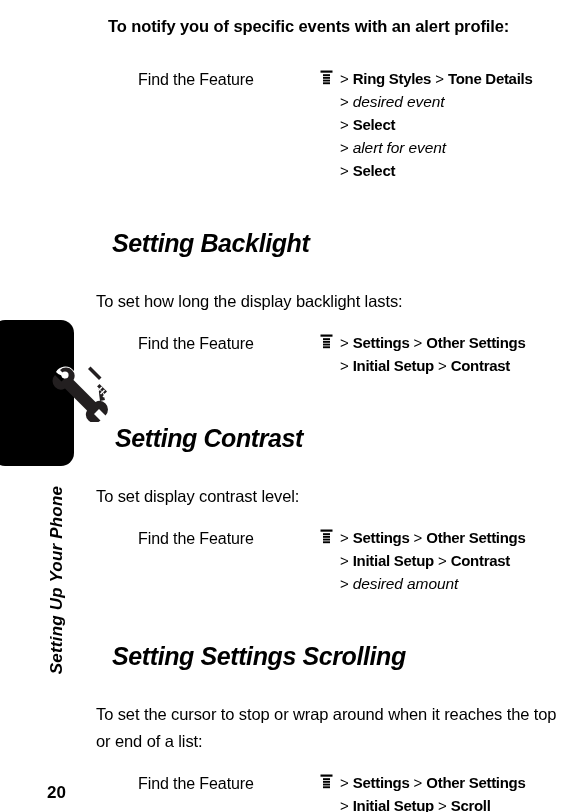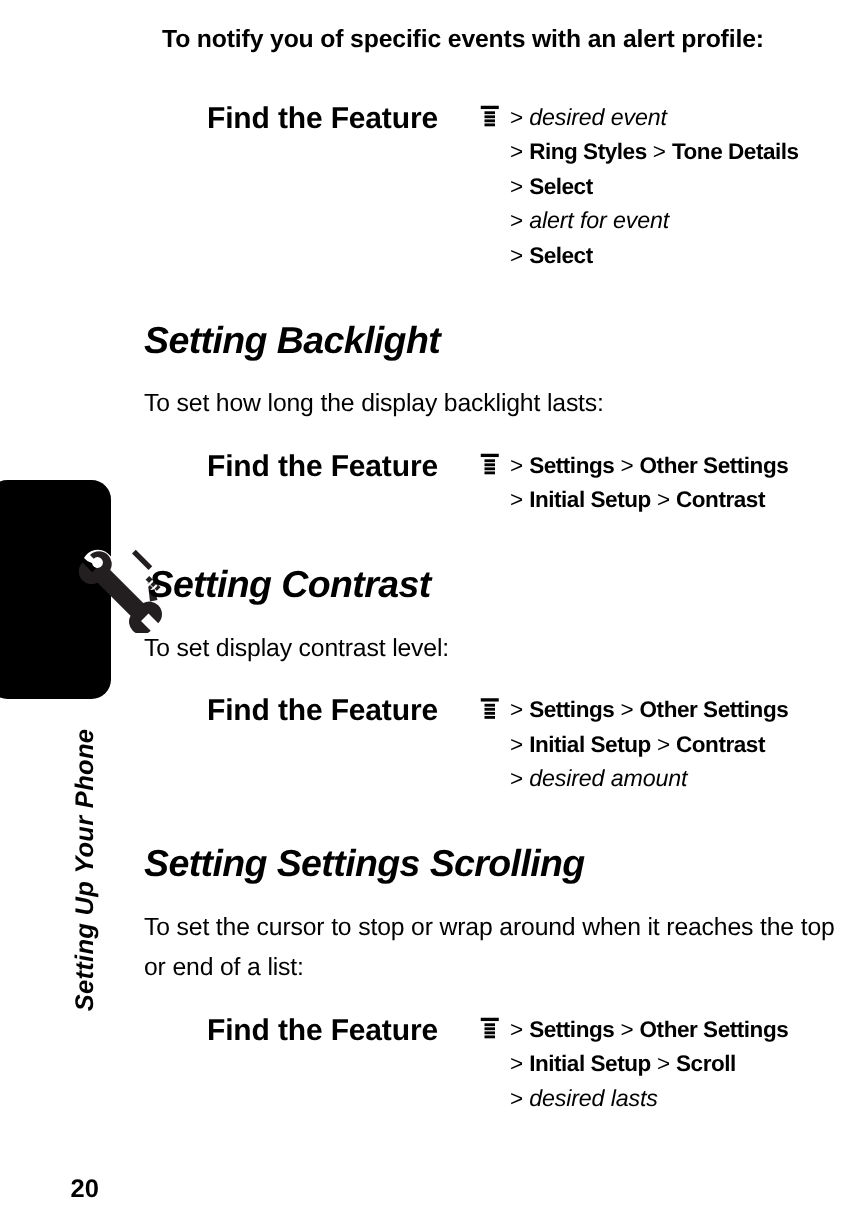--- a/index.html
+++ b/index.html
@@ -70,21 +70,21 @@
     line-height: 22px;
     margin: 12px;
     padding-top: 3px;
     letter-spacing: -0.1px;
   }
 
   .section-heading {
     font-size: 25px;
     font-weight: bold;
     font-style: italic;
-    margin: 0;
+    margin: 16px;
     letter-spacing: -0.4px;
     line-height: 30px;
   }
 
   .body-text {
     font-size: 16.5px;
     line-height: 27px;
     margin: 0;
     letter-spacing: -0.1px;
   }
@@ -93,22 +93,22 @@
   .feature-block {
     position: relative;
     display: flex;
     align-items: flex-start;
   }
   .feature-label {
     width: 222px;
     flex: 0 0 222px;
     padding-left: 42px;
     box-sizing: border-box;
-    font-size: 20px;
-    font-weight: bold;
+    font-size: 16px;
+    font-weight: normal;
     letter-spacing: -0.1px;
     line-height: 21px;
     padding-top: 2px;
   }
   .feature-path {
     flex: 1 1 auto;
     position: relative;
     padding-left: 22px;
     box-sizing: border-box;
   }
@@ -198,22 +198,22 @@
       <span class="menu-icon">
         <svg viewBox="0 0 13 16" width="13" height="16" aria-hidden="true">
           <rect x="0.5" y="0.5" width="12" height="2.2" fill="#000000"></rect>
           <rect x="3" y="4.2" width="7" height="1.9" fill="#000000"></rect>
           <rect x="3" y="6.9" width="7" height="1.9" fill="#000000"></rect>
           <rect x="3" y="9.6" width="7" height="1.9" fill="#000000"></rect>
           <rect x="3" y="12.3" width="7" height="1.9" fill="#000000"></rect>
         </svg>
       </span>
       <div class="path-lines">
+          <div class="path-line"><span class="gt">&gt;</span> <span class="menu-item">Ring Styles</span> <span class="gt">&gt;</span> <span class="menu-item">Tone Details</span></div>
           <div class="path-line"><span class="gt">&gt;</span> <span class="placeholder">desired event</span></div>
-          <div class="path-line"><span class="gt">&gt;</span> <span class="menu-item">Ring Styles</span> <span class="gt">&gt;</span> <span class="menu-item">Tone Details</span></div>
           <div class="path-line"><span class="gt">&gt;</span> <span class="menu-item">Select</span></div>
           <div class="path-line"><span class="gt">&gt;</span> <span class="placeholder">alert for event</span></div>
           <div class="path-line"><span class="gt">&gt;</span> <span class="menu-item">Select</span></div>
         </div>
     </div>
   </div>
 
   <div class="sp-b"></div>
 
   <h2 class="section-heading">Setting Backlight</h2>

